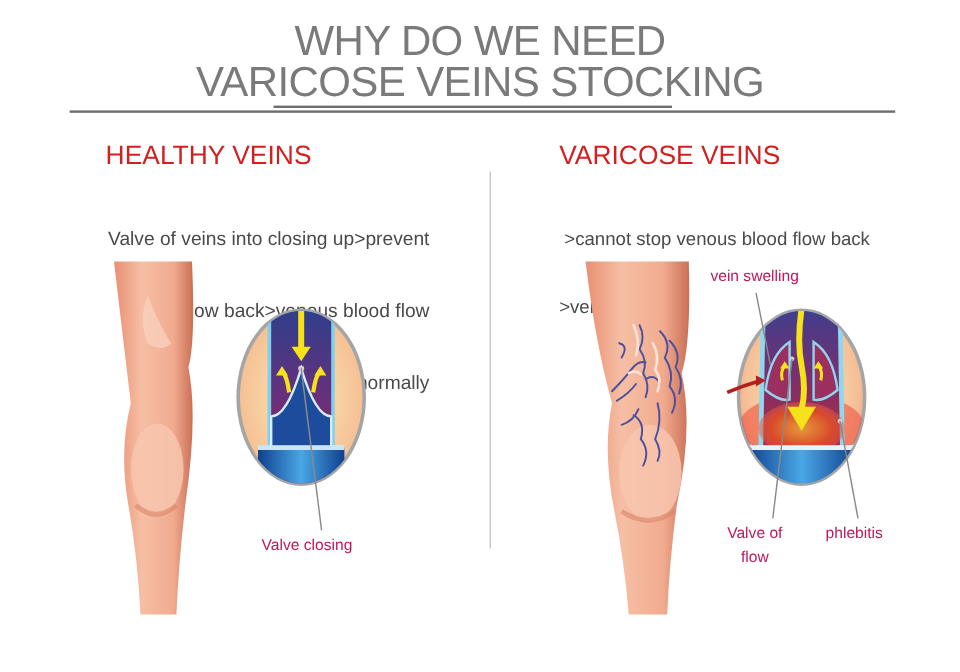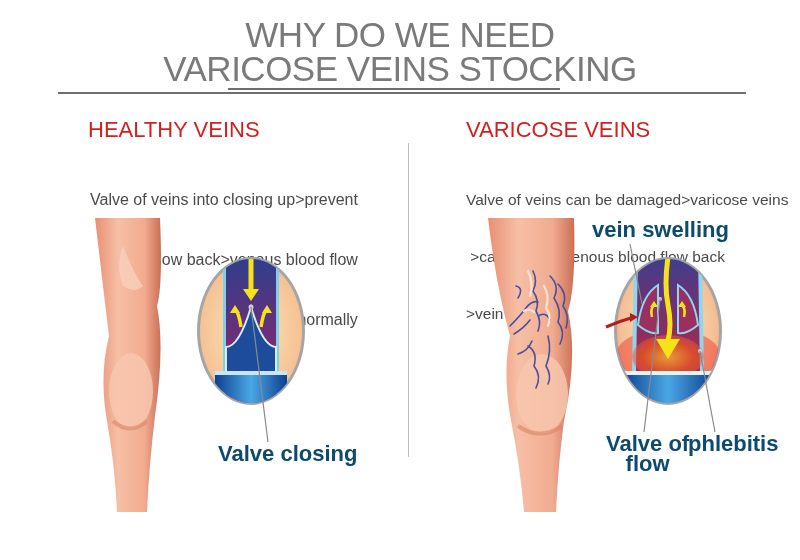--- a/index.html
+++ b/index.html
@@ -2,21 +2,21 @@
 <html><head>
 <meta charset="utf-8">
 <style>
   html,body{margin:0;padding:0;background:#fff;}
   body{width:800px;height:560px;position:relative;overflow:hidden;font-family:"Liberation Sans",sans-serif;}
   .abs{position:absolute;}
   .title{left:0;width:800px;text-align:center;color:#7a7a7a;font-size:35px;line-height:38px;letter-spacing:-0.5px;}
   .rule{background:#6e6e6e;height:2px;}
   .heading{color:#d21f1f;font-size:22px;line-height:24px;text-align:right;}
   .desc{color:#4a4a4a;font-size:16px;line-height:20px;white-space:pre;}
-  .label{color:#0c4a6e;font-size:22px;line-height:20px;text-align:center;font-weight:bold;}
+  .label{color:#be185d;font-size:13px;line-height:20px;text-align:center;}
   svg{position:absolute;overflow:visible;}
 </style>
 </head>
 <body>
 
 <div class="abs title" style="top:16px;">WHY DO WE NEED</div>
 <div class="abs title" style="top:50px;">VARICOSE VEINS STOCKING</div>
 <div class="abs rule" style="left:228px;top:88px;width:332px;height:2px;"></div>
 <div class="abs rule" style="left:58px;top:92px;width:688px;height:2px;"></div>
 
@@ -81,21 +81,20 @@
   </g>
   <circle cx="56" cy="52" r="2.5" fill="#cfcfcf"></circle>
 </svg>
 <svg style="left:0;top:0;" width="800" height="560">
   <line x1="251" y1="307" x2="268" y2="442" stroke="#8a8a8a" stroke-width="1.2"></line>
 </svg>
 <div class="abs label" style="left:218px;top:444px;">Valve closing</div>
 
 <div class="abs heading" style="left:466px;top:118px;">VARICOSE VEINS</div>
 <div class="abs desc" style="left:466px;top:152px;font-size:15.5px;line-height:19px;">
-  <div>Valve of veins can be damaged&gt;varicose veins</div>
   <div> &gt;cannot stop venous blood flow back</div>
   <div>&gt;vein swelling</div>
 </div>
 
 <svg style="left:488px;top:216px;" width="110" height="300" viewBox="0 0 110 300">
   <defs>
     <linearGradient id="skinR" x1="0" x2="1" y1="0" y2="0">
       <stop offset="0" stop-color="#e98f72"></stop>
       <stop offset="0.35" stop-color="#f6bfa5"></stop>
       <stop offset="0.75" stop-color="#f1ab8f"></stop>

